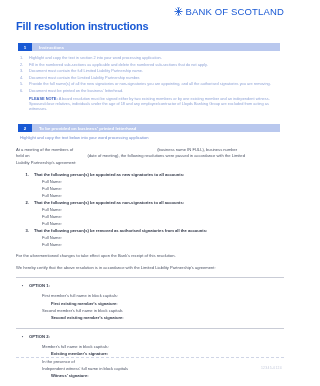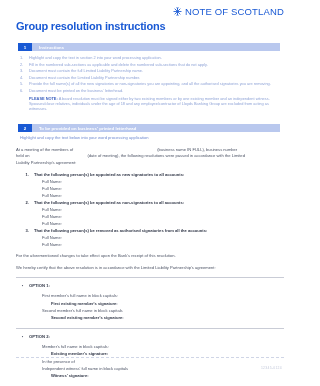--- a/index.html
+++ b/index.html
@@ -240,24 +240,24 @@
           <line x1="15.7" y1="4.3" x2="4.3" y2="15.7"></line>
         </g>
         <g stroke="#1959d4" stroke-width="1.3" stroke-linecap="round">
           <line x1="10" y1="3.6" x2="7.6" y2="1.4"></line>
           <line x1="10" y1="3.6" x2="12.4" y2="1.4"></line>
           <line x1="10" y1="16.4" x2="7.6" y2="18.6"></line>
           <line x1="10" y1="16.4" x2="12.4" y2="18.6"></line>
         </g>
       </svg>
     </span>
-    <span>NOTE OF SCOTLAND</span>
-  </div>
-
-  <div class="doc-title">Group resolution instructions</div>
+    <span>BANK OF SCOTLAND</span>
+  </div>
+
+  <div class="doc-title">Fill resolution instructions</div>
 
   <div class="section-bar" id="sec1-bar">
     <div class="section-num">1</div>
     <div class="section-label">Instructions</div>
   </div>
 
   <div class="instructions">
     <div class="inst-item">
       <span class="inst-num">1.</span>
       <span class="inst-text">Highlight and copy the text in section 2 into your word processing application.</span>

